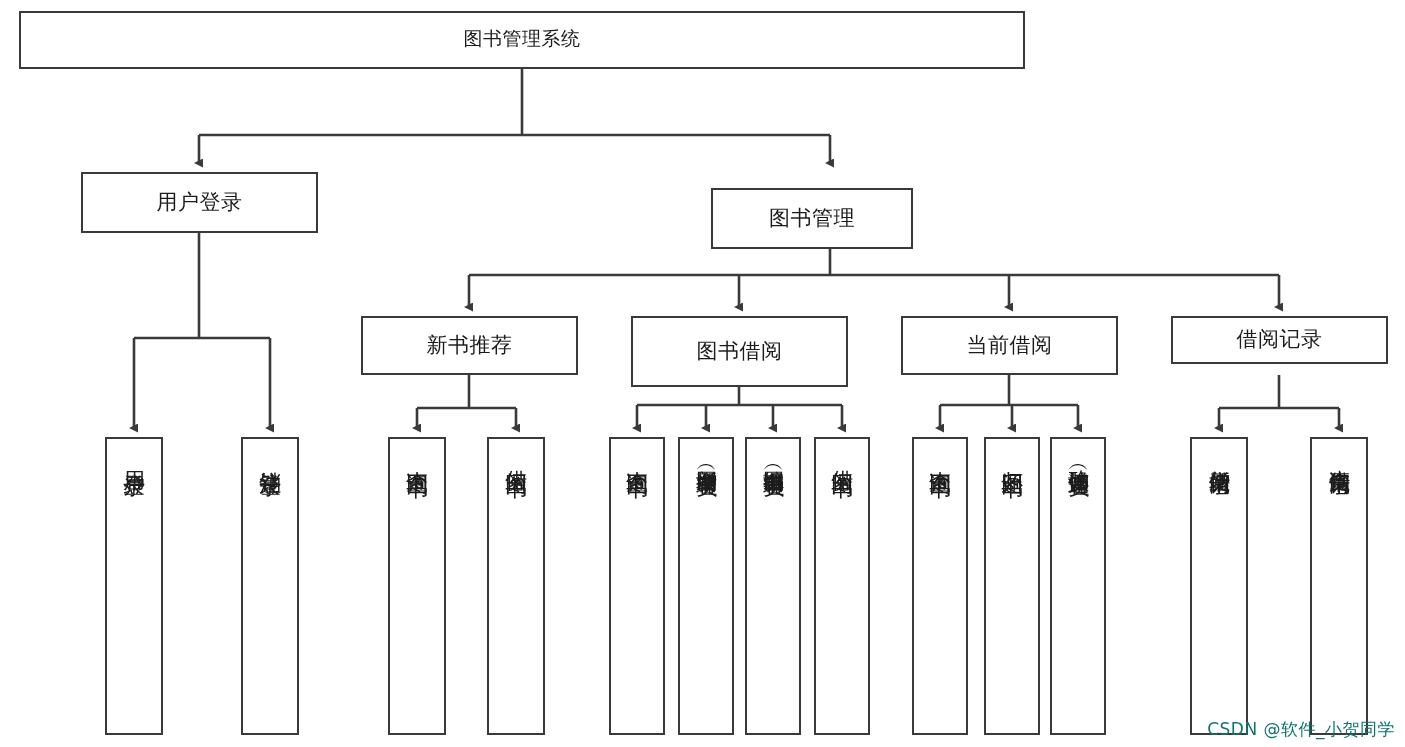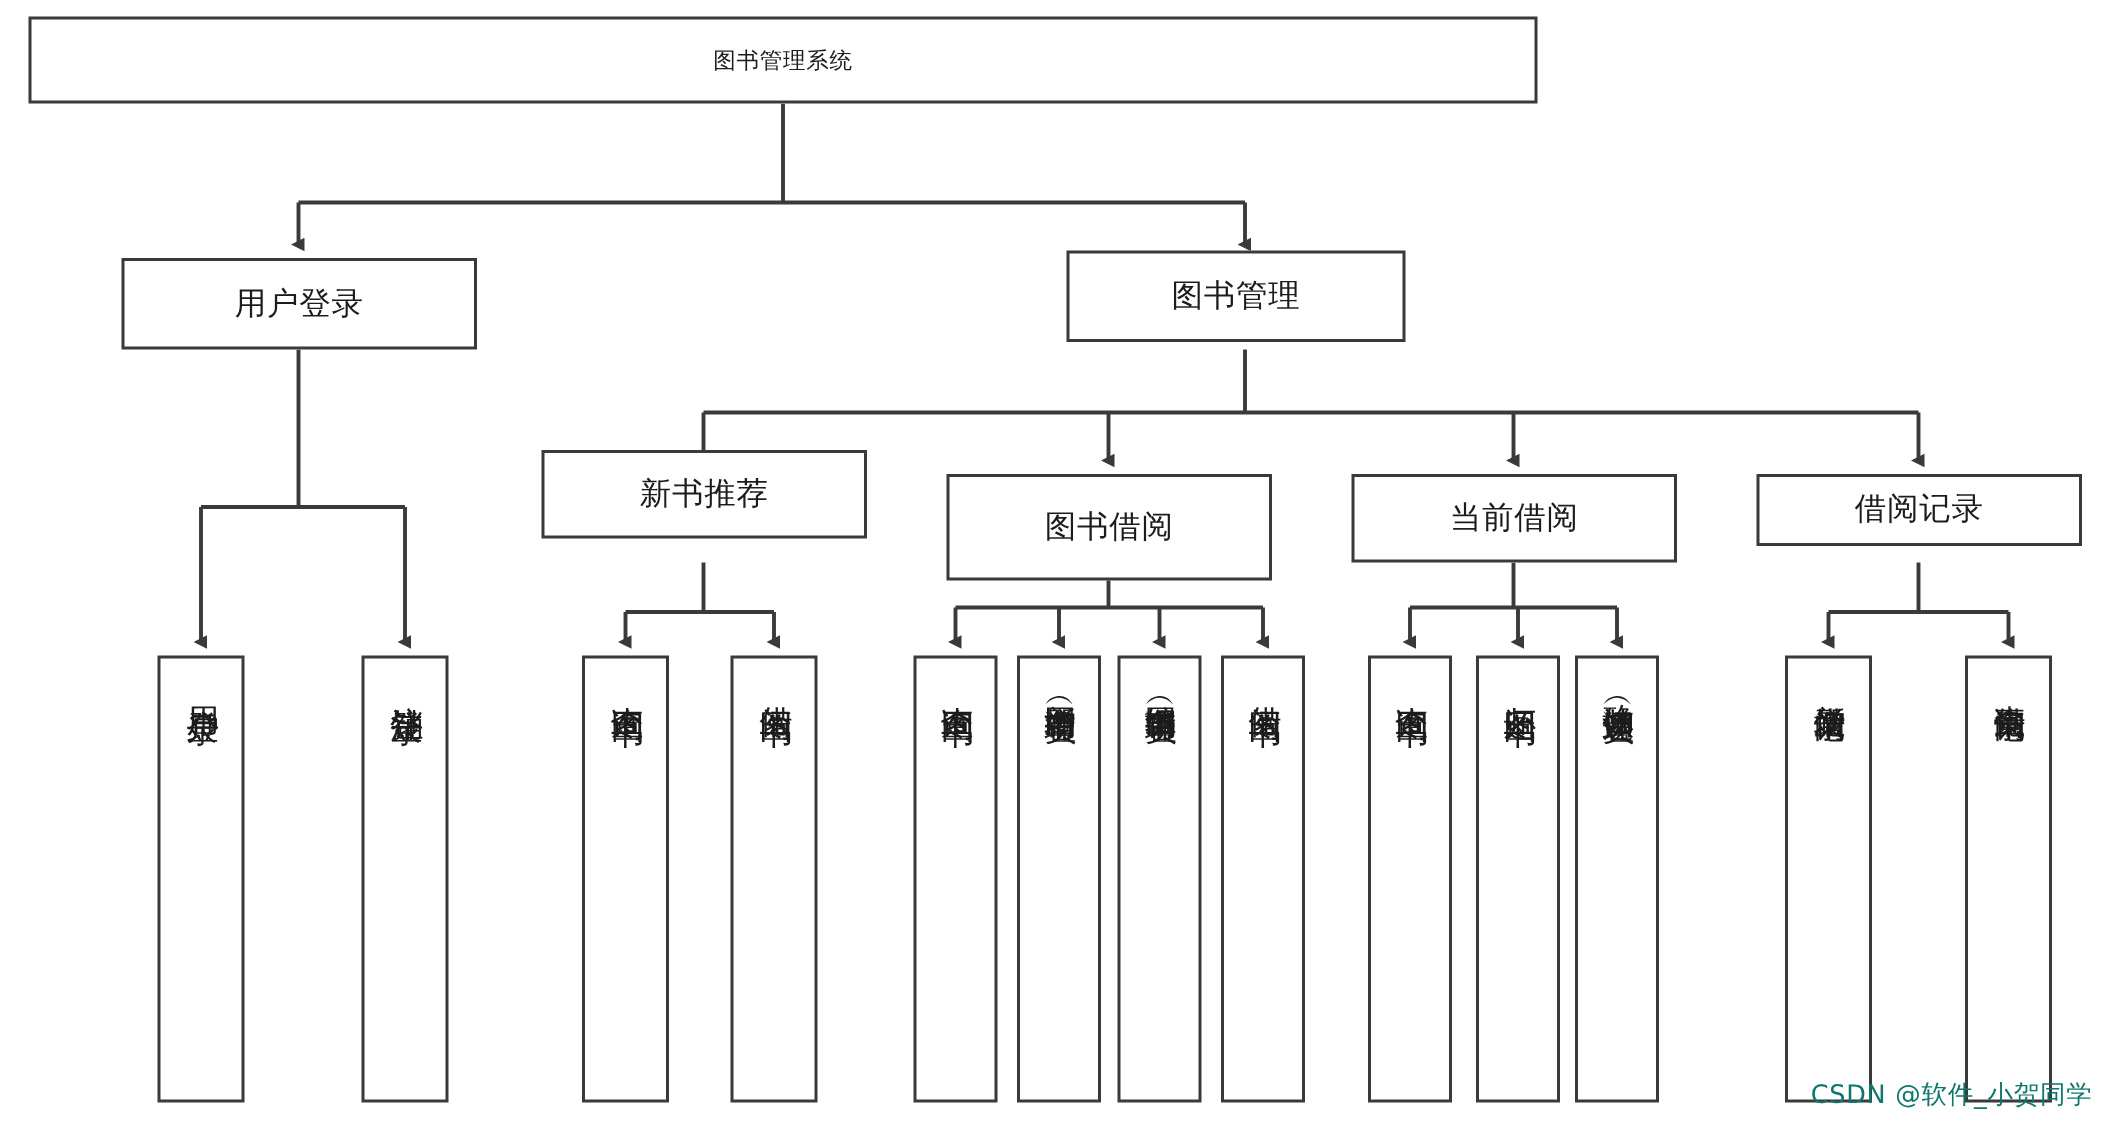--- a/index.html
+++ b/index.html
@@ -42,21 +42,22 @@
     text-align: center;
     letter-spacing: 0.5px;
   }
   
   .node.horiz .node-label {
     font-size: 21px;
     line-height: 1.1;
     white-space: nowrap;
   }
   .node.root .node-label {
-    font-size: 15px;
+    font-size: 19px;
+    font-family: Liberation Mono, monospace;
   }
   
   .node.vert {
     align-items: flex-start;
     justify-content: center;
     padding-top: 14px;
   }
   .node.vert .node-label {
     writing-mode: vertical-rl;
     text-orientation: upright;
@@ -135,25 +136,25 @@
     </g>
   </svg>
 
   <div class="node horiz root" style="left:19px; top:11px; width:1006px; height:58px;">
     <span class="node-label">图书管理系统</span>
   </div>
 
   <div class="node horiz" style="left:81px; top:172px; width:237px; height:61px;">
     <span class="node-label">用户登录</span>
   </div>
-  <div class="node horiz" style="left:711px; top:167px; width:226px; height:61px;">
+  <div class="node horiz" style="left:711px; top:188px; width:202px; height:61px;">
     <span class="node-label">图书管理</span>
   </div>
 
-  <div class="node horiz" style="left:361px; top:300px; width:217px; height:59px;">
+  <div class="node horiz" style="left:361px; top:316px; width:217px; height:59px;">
     <span class="node-label">新书推荐</span>
   </div>
   <div class="node horiz" style="left:631px; top:316px; width:217px; height:71px;">
     <span class="node-label">图书借阅</span>
   </div>
   <div class="node horiz" style="left:901px; top:316px; width:217px; height:59px;">
     <span class="node-label">当前借阅</span>
   </div>
   <div class="node horiz" style="left:1171px; top:316px; width:217px; height:48px;">
     <span class="node-label">借阅记录</span>

